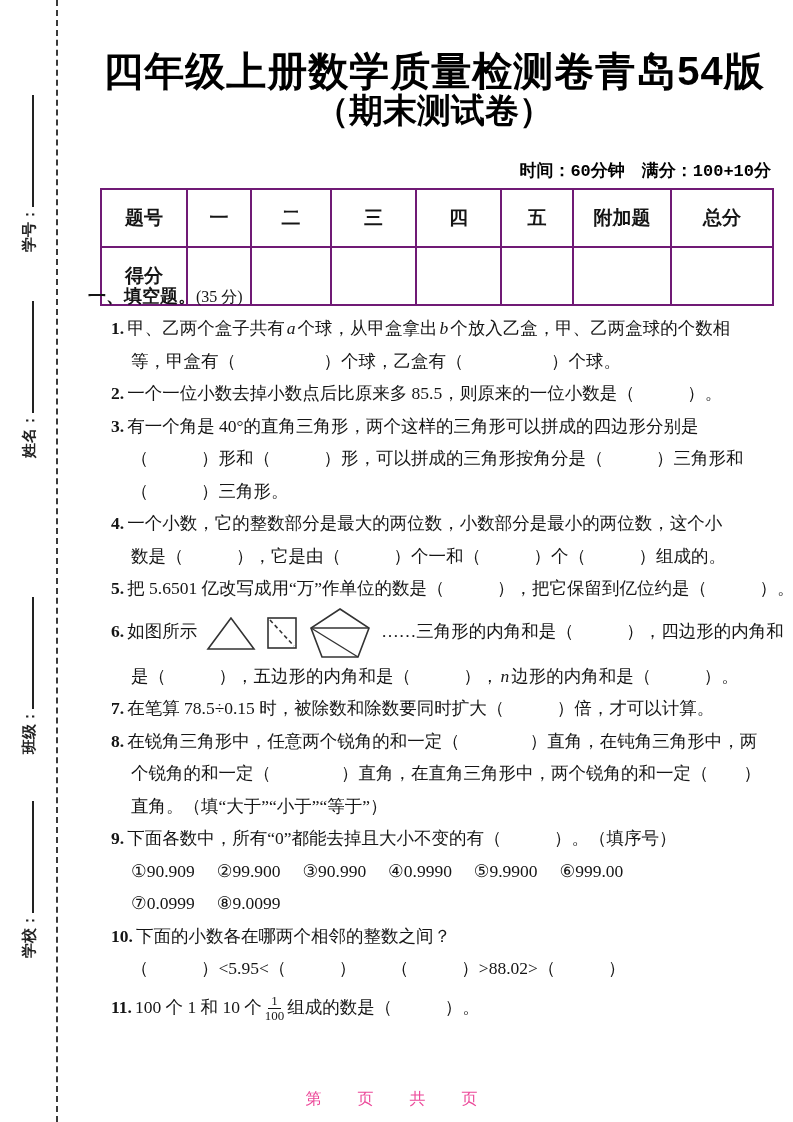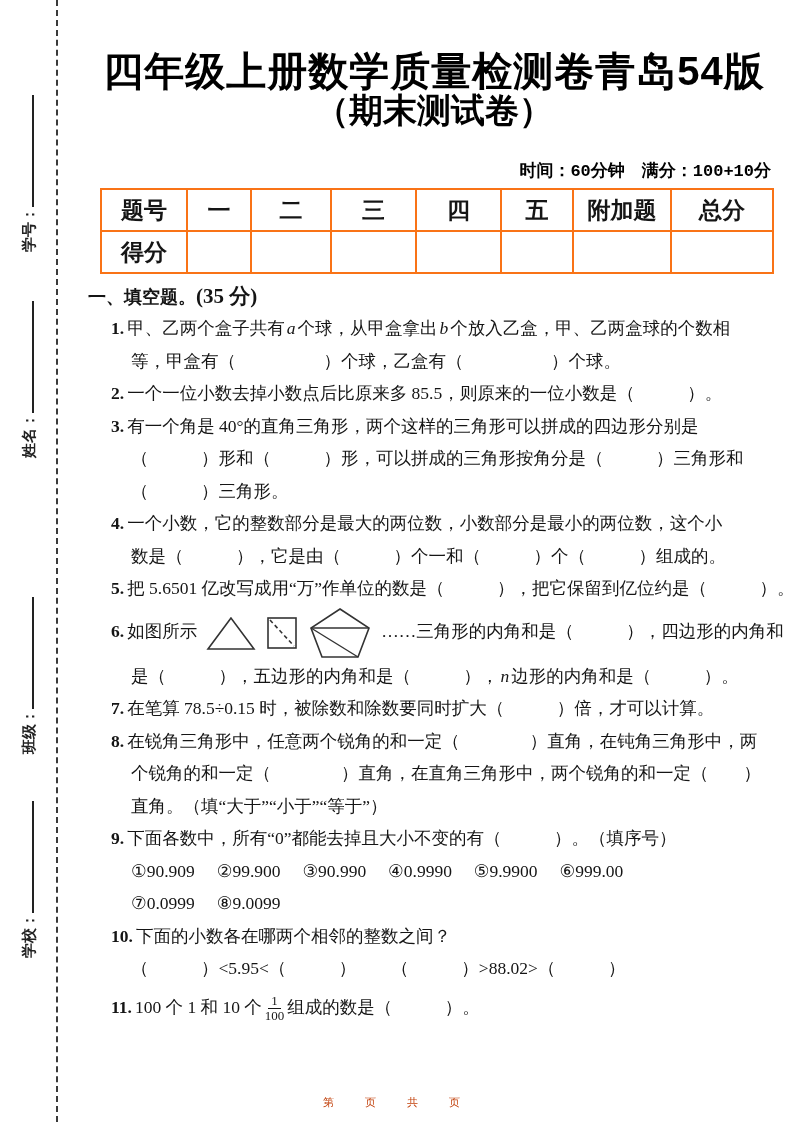--- a/index.html
+++ b/index.html
@@ -14,38 +14,38 @@
   
   .title{position:absolute;top:44px;left:88px;width:692px;text-align:center;
       font-family:"Liberation Sans",sans-serif;font-weight:900;font-size:40px;
       letter-spacing:1px;color:#000;}
   .subtitle{position:absolute;top:88px;left:88px;width:692px;text-align:center;
       font-family:"Liberation Sans",sans-serif;font-weight:900;font-size:34px;color:#000;}
   .meta{position:absolute;top:159px;right:22px;font-family:Liberation Mono, monospace;
       font-weight:700;font-size:17px;color:#000;}
   
   table.score{position:absolute;top:188px;left:100px;border-collapse:collapse;table-layout:fixed;}
-  table.score th,table.score td{border:2px solid #f97316;height:40px;text-align:center;
-      font-size:23px;font-weight:700;font-family:"Liberation Serif",serif;padding:0;}
+  table.score th,table.score td{border:2px solid #701a75;height:40px;text-align:center;
+      font-size:19px;font-weight:700;font-family:"Liberation Serif",serif;padding:8px;}
   
   .content{position:absolute;top:281px;left:88px;width:698px;}
   .sec-head{font-size:18px;font-weight:700;line-height:30px;white-space:nowrap;}
-  .sec-head .pts{font-weight:700;font-size:21px;}
+  .sec-head .pts{font-weight:400;font-size:16px;}
   .line{font-size:17.5px;line-height:32.5px;white-space:nowrap;margin-left:23px;}
   .indent{padding-left:20px;}
   .qnum{font-weight:700;margin-right:3px;}
   .var{font-family:"Liberation Serif",serif;font-style:italic;padding:0 2px;}
   .shapes{display:inline-block;vertical-align:middle;margin:0 4px;}
   .shapes svg{vertical-align:middle;margin:0 5px;}
   .frac{display:inline-flex;flex-direction:column;align-items:center;vertical-align:middle;
       font-size:13px;line-height:1.1;margin:0 3px;}
   .frac .top{border-bottom:1.4px solid #151515;padding:0 3px;}
   .q6l1{line-height:52px;}
   .footer{position:absolute;bottom:12px;left:0;width:100%;text-align:center;
-      font-size:11px;letter-spacing:10px;font-family:"Liberation Sans",sans-serif;color:#c2410c;}
+      font-size:16px;letter-spacing:10px;font-family:"Liberation Sans",sans-serif;color:#ec4899;}
 </style>
 </head>
 <body>
 
 <div class="page">
 
   <div class="side-field" style="top:150px;">
     <span>学号：</span><span class="blank"></span>
   </div>
   <div class="side-field" style="top:356px;">

